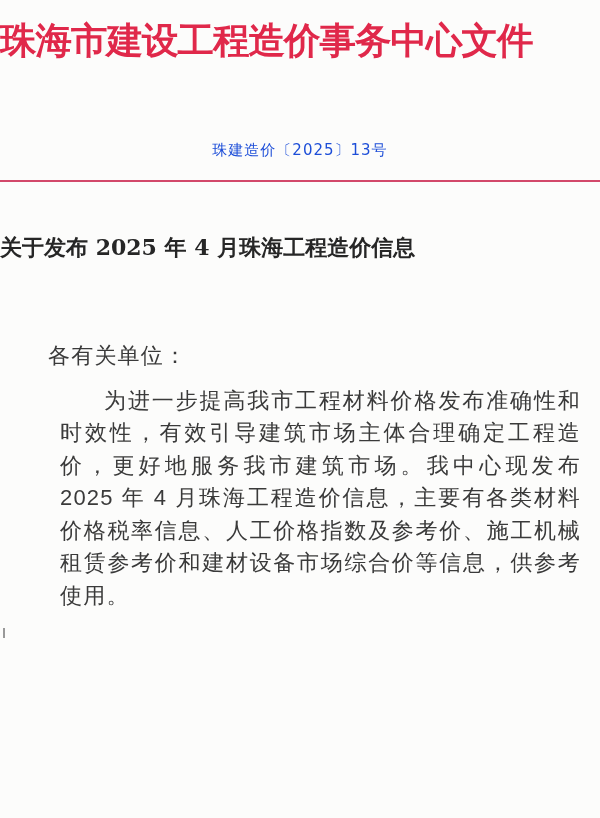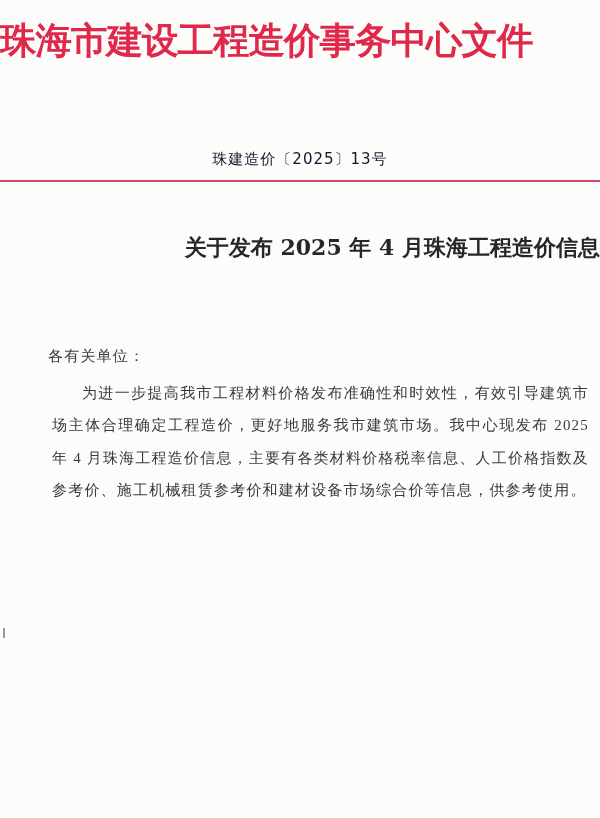--- a/index.html
+++ b/index.html
@@ -15,50 +15,50 @@
     text-align: center;
     font-family: "DejaVu Serif", serif;
     font-weight: bold;
     font-size: 36.5px;
     letter-spacing: -1px;
     color: #e0284a;
     line-height: 70px;
     white-space: nowrap;
   }
   .doc-number {
-    position: absolute; left: 0; top: 150px; width: 600px;
+    position: absolute; left: 0; top: 141px; width: 600px;
     text-align: center;
     font-family: "DejaVu Sans", sans-serif;
     font-size: 15px;
-    color: #0f172a;
+    color: #1d4ed8;
     letter-spacing: 1px;
   }
   .red-rule {
     position: absolute; left: 0; top: 180px; width: 600px; height: 2px;
     background: #d2486a;
   }
   .notice-title {
     position: absolute; left: 0; top: 228px; width: 600px;
-    text-align: right;
+    text-align: left;
     font-family: "DejaVu Serif", serif;
     font-weight: bold;
     font-size: 22px;
     line-height: 38px;
     color: #262626;
   }
   .body-text {
     position: absolute; left: 48px; top: 340px; width: 545px;
-    font-family: Liberation Serif, serif;
-    font-size: 15px;
+    font-family: Liberation Sans, sans-serif;
+    font-size: 22px;
     line-height: 32.5px;
     color: #3a3a3a;
     letter-spacing: 1.2px;
   }
   .salutation { margin: 0; }
-  .para { margin: 4px; text-indent: 2em; text-align: justify; }
+  .para { margin: 12px; text-indent: 2em; text-align: justify; }
   .edge-mark {
     position: absolute; left: 3px; top: 628px; width: 2px; height: 10px;
     background: #999;
   }
 </style>
 </head>
 <body>
 
 <div class="header-title">珠海市建设工程造价事务中心文件</div>
 <div class="doc-number">珠建造价〔2025〕13号</div>

